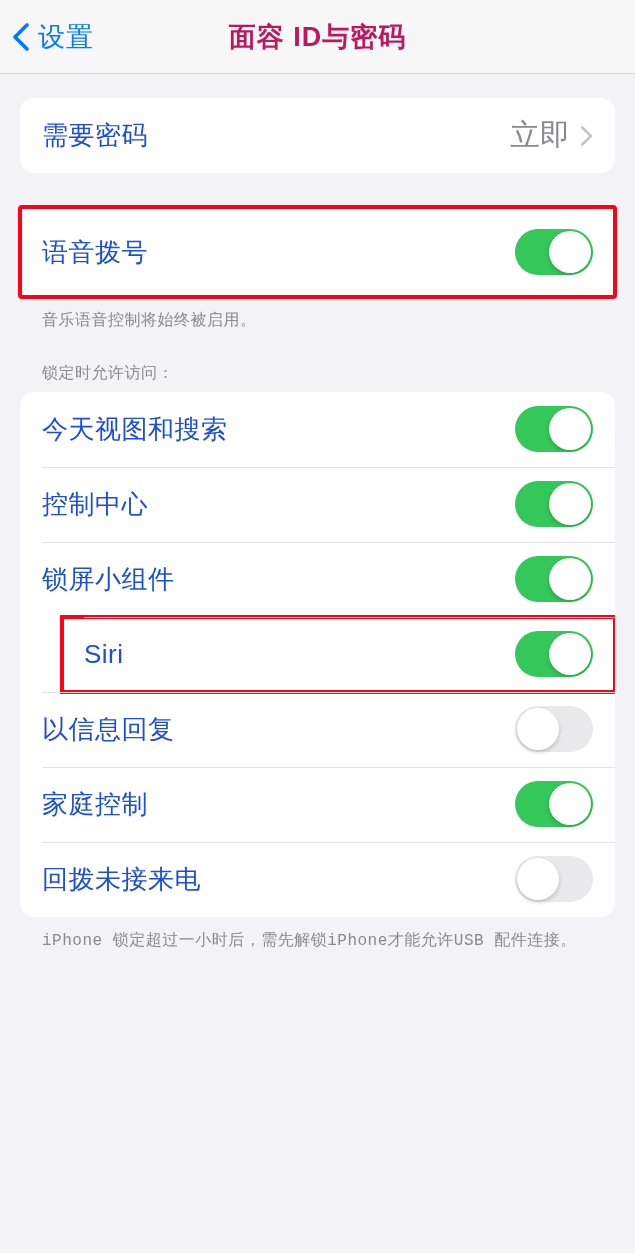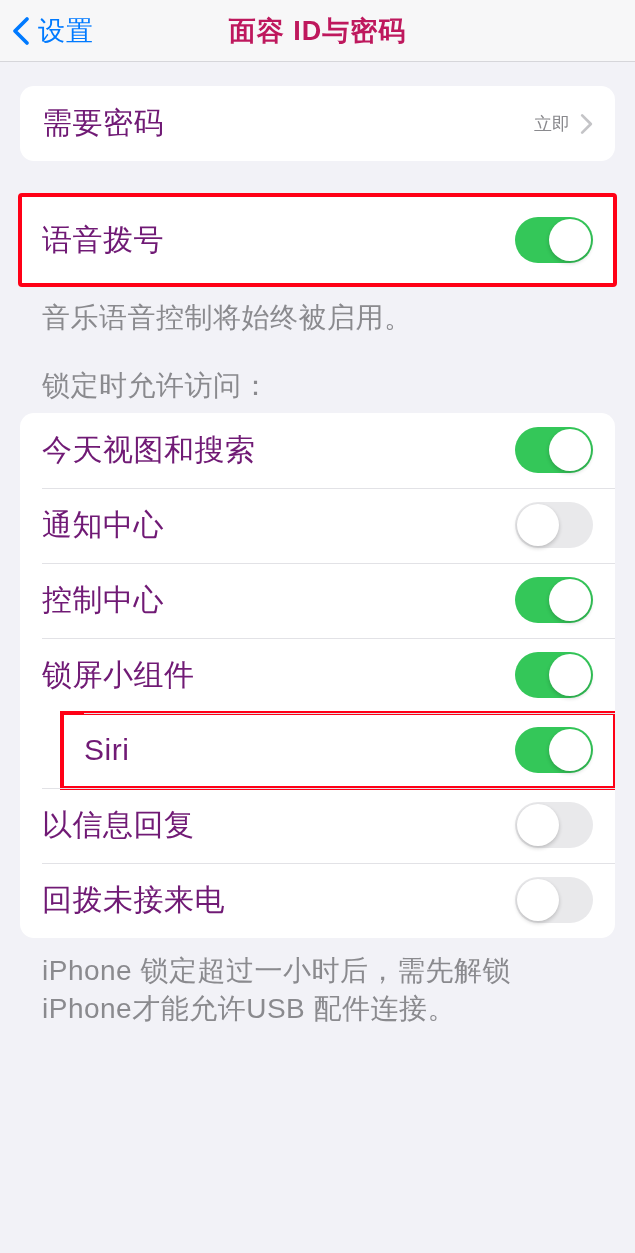--- a/index.html
+++ b/index.html
@@ -8,21 +8,21 @@
       box-sizing: border-box;
     }
     body {
       font-family: -apple-system, BlinkMacSystemFont, "Helvetica Neue", sans-serif;
       background: #f2f2f7;
       width: 635px;
       height: 1253px;
       overflow: hidden;
     }
     .header {
-      height: 62px;
+      height: 74px;
       background: #f7f7f8;
       border-bottom: 1px solid #d6d6da;
       display: flex;
       align-items: center;
       position: relative;
     }
     .back-button {
       display: flex;
       align-items: center;
       padding-left: 12px;
@@ -76,31 +76,31 @@
       right: 0;
       height: 1px;
       background: #e2e2e6;
     }
     .row-highlighted {
       outline: 4px solid #ff0016;
       outline-offset: -2px;
       margin-left: 42px;
     }
     .row-label {
+      font-size: 26px;
+      color: #1d4ed8;
+      letter-spacing: 0.5px;
+    }
+    .row-value-wrap {
+      display: flex;
+      align-items: center;
+      gap: 10px;
+    }
+    .row-value {
       font-size: 30px;
-      color: #701a75;
-      letter-spacing: 0.5px;
-    }
-    .row-value-wrap {
-      display: flex;
-      align-items: center;
-      gap: 10px;
-    }
-    .row-value {
-      font-size: 18px;
       color: #8a8a8e;
     }
     .disclosure {
       width: 13px;
       height: 22px;
       color: #c4c4c7;
     }
     .toggle {
       width: 78px;
       height: 46px;
@@ -125,23 +125,24 @@
       box-shadow: 0 2px 4px rgba(0,0,0,0.2);
     }
     .toggle-on .toggle-knob {
       right: 2px;
     }
     .toggle-off .toggle-knob {
       left: 2px;
     }
     .footer-text, .section-header {
       color: #8a8a8e;
-      font-size: 28px;
+      font-size: 16px;
       padding: 12px 22px 8px 22px;
       letter-spacing: 0.5px;
+      font-family: Liberation Mono, monospace;
     }
     .footer-text {
       padding-top: 14px;
       padding-bottom: 0;
       line-height: 1.35;
     }
     .spacer-sm { height: 18px; }
     .spacer-md { height: 34px; }
   </style>
 </head>
@@ -188,26 +189,20 @@
   <div class="section-header">锁定时允许访问：</div>
 
   <div class="group" id="lock-group">
       <div class="row">
         <span class="row-label">今天视图和搜索</span>
         <div class="toggle toggle-on">
           <div class="toggle-knob"></div>
         </div>
       </div>
       <div class="row">
-        <span class="row-label">通知中心</span>
-        <div class="toggle toggle-off">
-          <div class="toggle-knob"></div>
-        </div>
-      </div>
-      <div class="row">
         <span class="row-label">控制中心</span>
         <div class="toggle toggle-on">
           <div class="toggle-knob"></div>
         </div>
       </div>
       <div class="row">
         <span class="row-label">锁屏小组件</span>
         <div class="toggle toggle-on">
           <div class="toggle-knob"></div>
         </div>
@@ -218,20 +213,26 @@
           <div class="toggle-knob"></div>
         </div>
       </div>
       <div class="row">
         <span class="row-label">以信息回复</span>
         <div class="toggle toggle-off">
           <div class="toggle-knob"></div>
         </div>
       </div>
       <div class="row">
+        <span class="row-label">家庭控制</span>
+        <div class="toggle toggle-on">
+          <div class="toggle-knob"></div>
+        </div>
+      </div>
+      <div class="row">
         <span class="row-label">回拨未接来电</span>
         <div class="toggle toggle-off">
           <div class="toggle-knob"></div>
         </div>
       </div>
     </div>
 
   <div class="footer-text">iPhone 锁定超过一小时后，需先解锁iPhone才能允许USB 配件连接。</div>
 
 </div>

